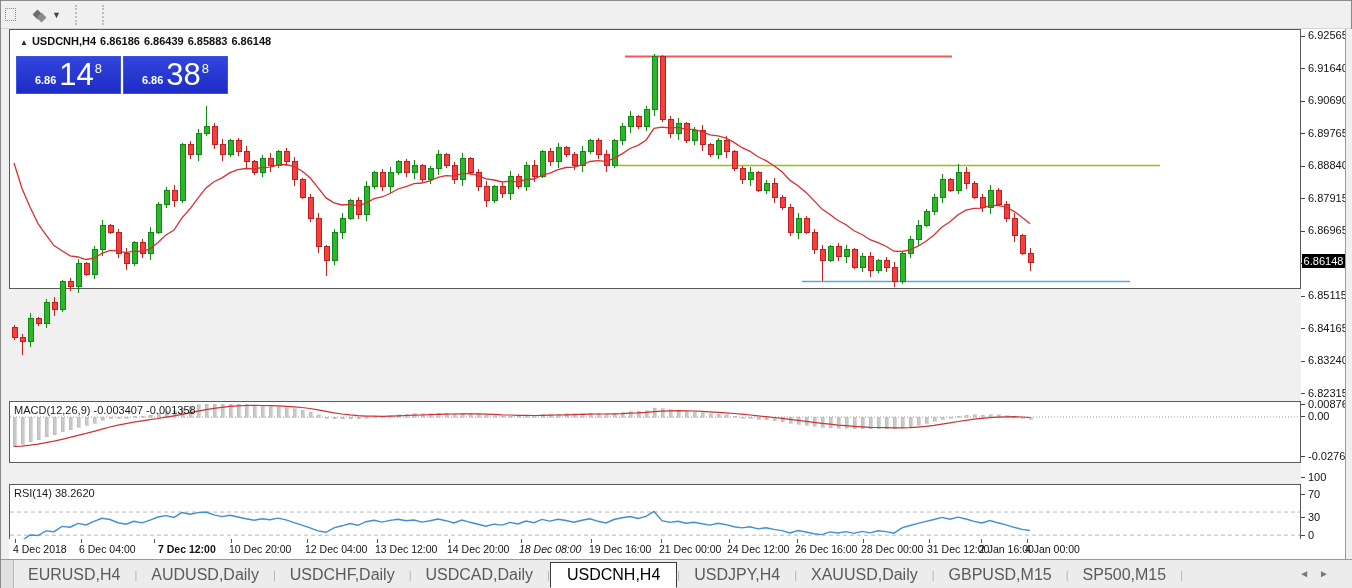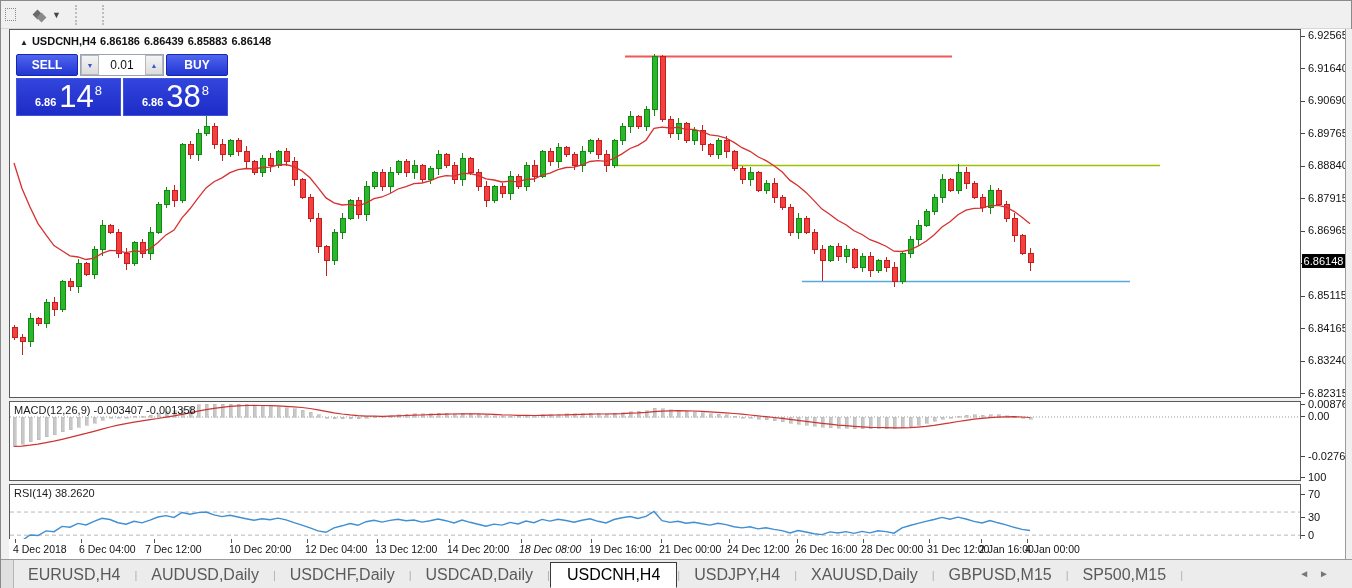--- a/index.html
+++ b/index.html
@@ -13,22 +13,22 @@
   .tb-order { margin-left:18px; display:flex; align-items:center; color:#555; }
   .diam { width:7px; height:7px; background:#6a6a6a; transform:rotate(45deg); display:inline-block; }
   .diam.b { margin-left:-3px; margin-top:6px; background:#8a8a8a; }
   .tb-caret { color:#444; font-size:9px; margin-left:7px; }
   .tb-sep { width:5px; height:20px; border-left:2px dotted #bdbdbd; margin:0 8px 0 14px; }
   .tf-btn { display:inline-block; min-width:26px; padding:2px 6px; margin:0 3px; text-align:center; color:#3a3a3a; border:1px solid transparent; border-radius:2px; cursor:default; }
   .tf-btn.active { background:linear-gradient(#ffffff,#e9f0f8); border:1px solid #96a7c0; }
 
   
   .pane { position:absolute; left:8px; width:1292px; background:#fff; border:1px solid #5a5a5a; }
-  #main-pane   { top:28px;  height:369px; }
-  #macd-pane   { top:400px; height:80px; }
+  #main-pane   { top:28px;  height:260px; }
+  #macd-pane   { top:400px; height:62px; }
   #rsi-pane    { top:448px; height:72px;margin-top:35px; }
   .pane svg { position:absolute; left:0; top:0; }
 
   #chart-header { position:absolute; left:10px; top:5px; font-weight:bold; font-size:11px; color:#111; letter-spacing:0; z-index:5; }
   #chart-header span { margin-right:4px; }
   .collapse { font-size:8px; margin-right:6px; color:#222; }
 
   .ind-label { position:absolute; left:4px; top:2px; font-size:11px; color:#1a1a1a; z-index:5; }
 
   
@@ -79,29 +79,20 @@
     <span class="tb-caret">▼</span>
     <span class="tb-sep"></span>
     <span class="tb-sep"></span>
   </div>
 
   <div id="main-pane" class="pane">
     <div id="chart-header">
       <span class="collapse">▲</span><span>USDCNH,H4</span><span>6.86186</span><span>6.86439</span><span>6.85883</span><span>6.86148</span>
     </div>
     <div id="one-click">
-      <div id="oc-row1">
-        <div class="oc-btn">SELL</div>
-        <div id="oc-vol-group">
-          <div class="oc-spin">▼</div>
-          <input id="oc-volume" value="0.01" style="">
-          <div class="oc-spin">▲</div>
-        </div>
-        <div class="oc-btn">BUY</div>
-      </div>
       <div id="oc-row2">
         <div class="oc-tile">
           <span class="oc-sm">6.86</span>
           <span class="oc-big">14</span>
           <span class="oc-sup">8</span>
         </div>
         <div class="oc-tile">
           <span class="oc-sm">6.86</span>
           <span class="oc-big">38</span>
           <span class="oc-sup">8</span>
@@ -559,21 +550,21 @@
       <div class="ax-tick" style="top: 505.5px;"></div>
     </div>
   <div id="right-strip"></div>
 
   <div id="time-axis">
       <div class="t-tick" style="left: 6px;"></div>
       <div class="t-label" style="left: 4px;">4 Dec 2018</div>
       <div class="t-tick" style="left: 72px;"></div>
       <div class="t-label" style="left: 70px;">6 Dec 04:00</div>
       <div class="t-tick" style="left: 145px;"></div>
-      <div class="t-label" style="left: 136px;">7 Dec 12:00</div>
+      <div class="t-label" style="left: 149px; font-weight: bold;">7 Dec 12:00</div>
       <div class="t-tick" style="left: 222px;"></div>
       <div class="t-label" style="left: 220px;">10 Dec 20:00</div>
       <div class="t-tick" style="left: 298px;"></div>
       <div class="t-label" style="left: 296px;">12 Dec 04:00</div>
       <div class="t-tick" style="left: 368px;"></div>
       <div class="t-label" style="left: 366px;">13 Dec 12:00</div>
       <div class="t-tick" style="left: 440px;"></div>
       <div class="t-label" style="left: 438px;">14 Dec 20:00</div>
       <div class="t-tick" style="left: 512px;"></div>
       <div class="t-label" style="left: 510px; font-style: italic;">18 Dec 08:00</div>

